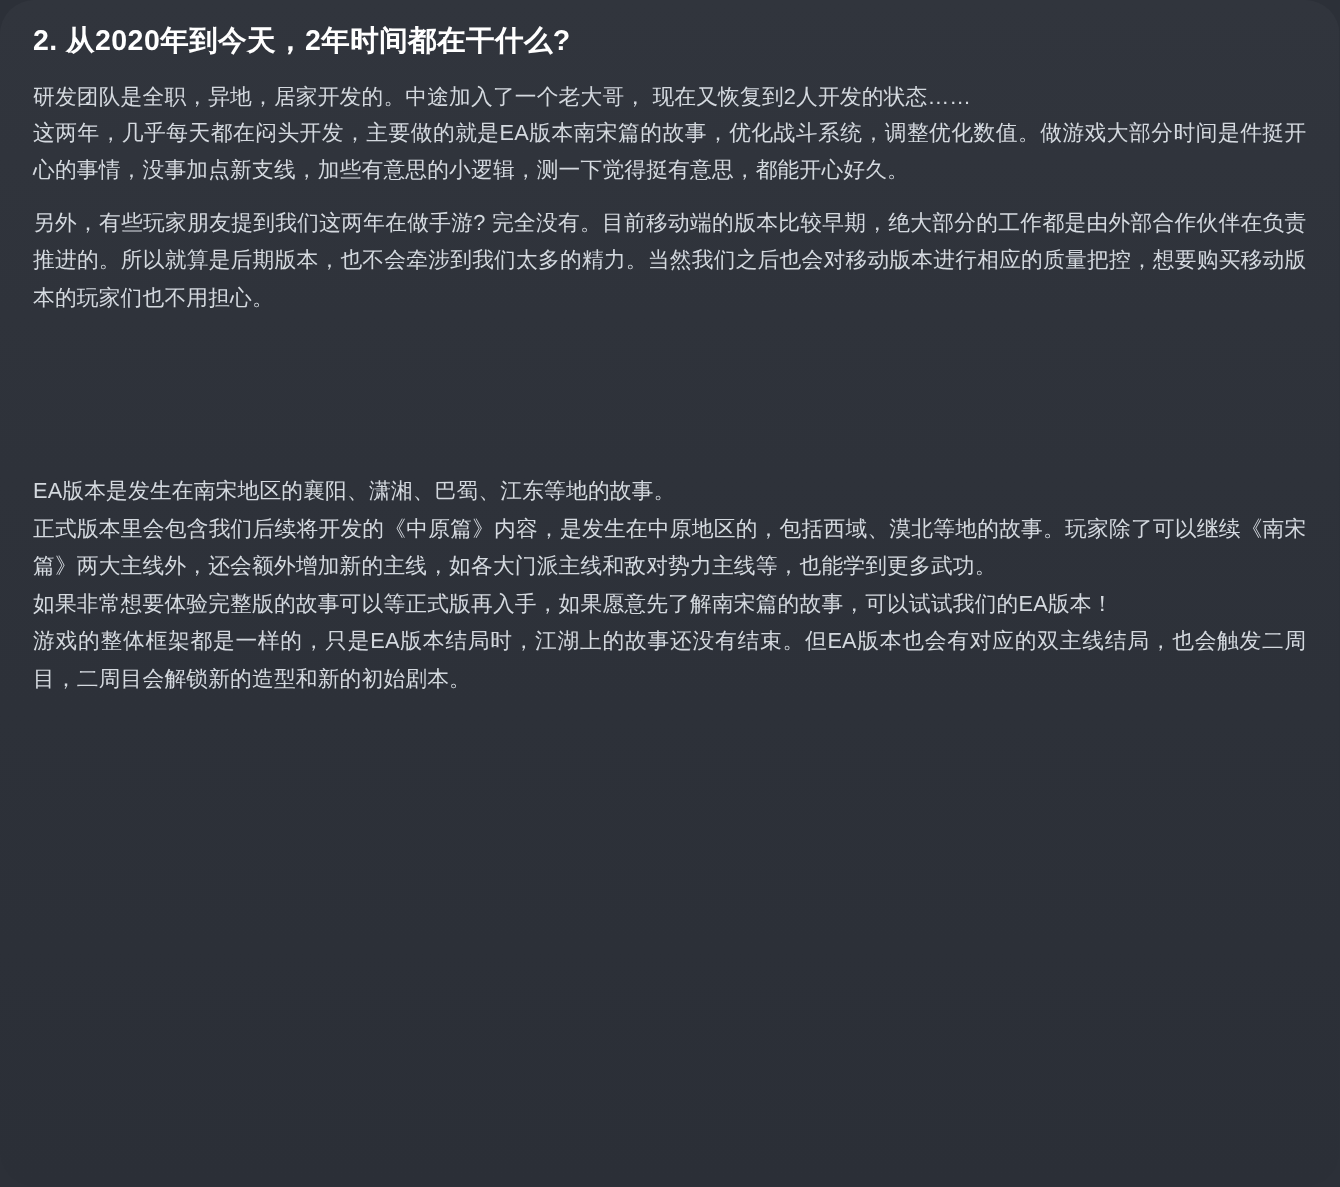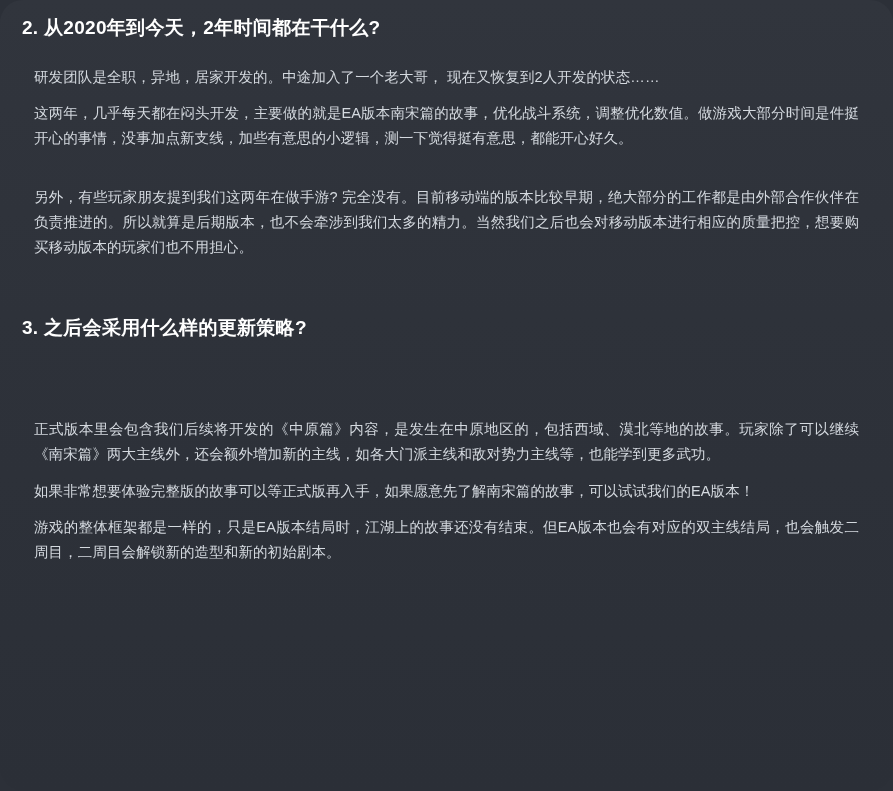--- a/index.html
+++ b/index.html
@@ -38,21 +38,21 @@
   .body-text {
     font-size: 14.5px;
     line-height: 1.72;
     color: #d4d9df;
     margin: 0;
     padding: 0;
     text-align: justify;
     letter-spacing: 0.1px;
   }
   .para {
-    margin: 12px;
+    margin: 0;
   }
   .gap-sm { height: 10px; }
   .gap-xl { height: 42px; }
   .top-pad { height: 14px; }
 </style>
 </head>
 <body>
 
 <div class="page">
 
@@ -63,28 +63,28 @@
     <div class="gap-sm"></div>
     <p class="body-text para">研发团队是全职，异地，居家开发的。中途加入了一个老大哥， 现在又恢复到2人开发的状态……</p>
     <p class="body-text para">这两年，几乎每天都在闷头开发，主要做的就是EA版本南宋篇的故事，优化战斗系统，调整优化数值。做游戏大部分时间是件挺开心的事情，没事加点新支线，加些有意思的小逻辑，测一下觉得挺有意思，都能开心好久。</p>
     <div class="gap-sm"></div>
     <p class="body-text para">另外，有些玩家朋友提到我们这两年在做手游? 完全没有。目前移动端的版本比较早期，绝大部分的工作都是由外部合作伙伴在负责推进的。所以就算是后期版本，也不会牵涉到我们太多的精力。当然我们之后也会对移动版本进行相应的质量把控，想要购买移动版本的玩家们也不用担心。</p>
   </div>
 
   <div class="gap-xl"></div>
 
   <div class="section">
-    <h2 class="qtitle">3. 之后会采用什么样的更新策略?</h2>
     <div class="gap-sm"></div>
   </div>
 
   <div class="gap-xl"></div>
 
   <div class="section">
     <div class="gap-sm"></div>
+    <p class="body-text para">EA版本是发生在南宋地区的襄阳、潇湘、巴蜀、江东等地的故事。</p>
     <p class="body-text para">正式版本里会包含我们后续将开发的《中原篇》内容，是发生在中原地区的，包括西域、漠北等地的故事。玩家除了可以继续《南宋篇》两大主线外，还会额外增加新的主线，如各大门派主线和敌对势力主线等，也能学到更多武功。</p>
     <p class="body-text para">如果非常想要体验完整版的故事可以等正式版再入手，如果愿意先了解南宋篇的故事，可以试试我们的EA版本！</p>
     <p class="body-text para">游戏的整体框架都是一样的，只是EA版本结局时，江湖上的故事还没有结束。但EA版本也会有对应的双主线结局，也会触发二周目，二周目会解锁新的造型和新的初始剧本。</p>
   </div>
 
   <div class="gap-xl"></div>
 
   <div class="section">
     <div class="gap-sm"></div>
   </div>

